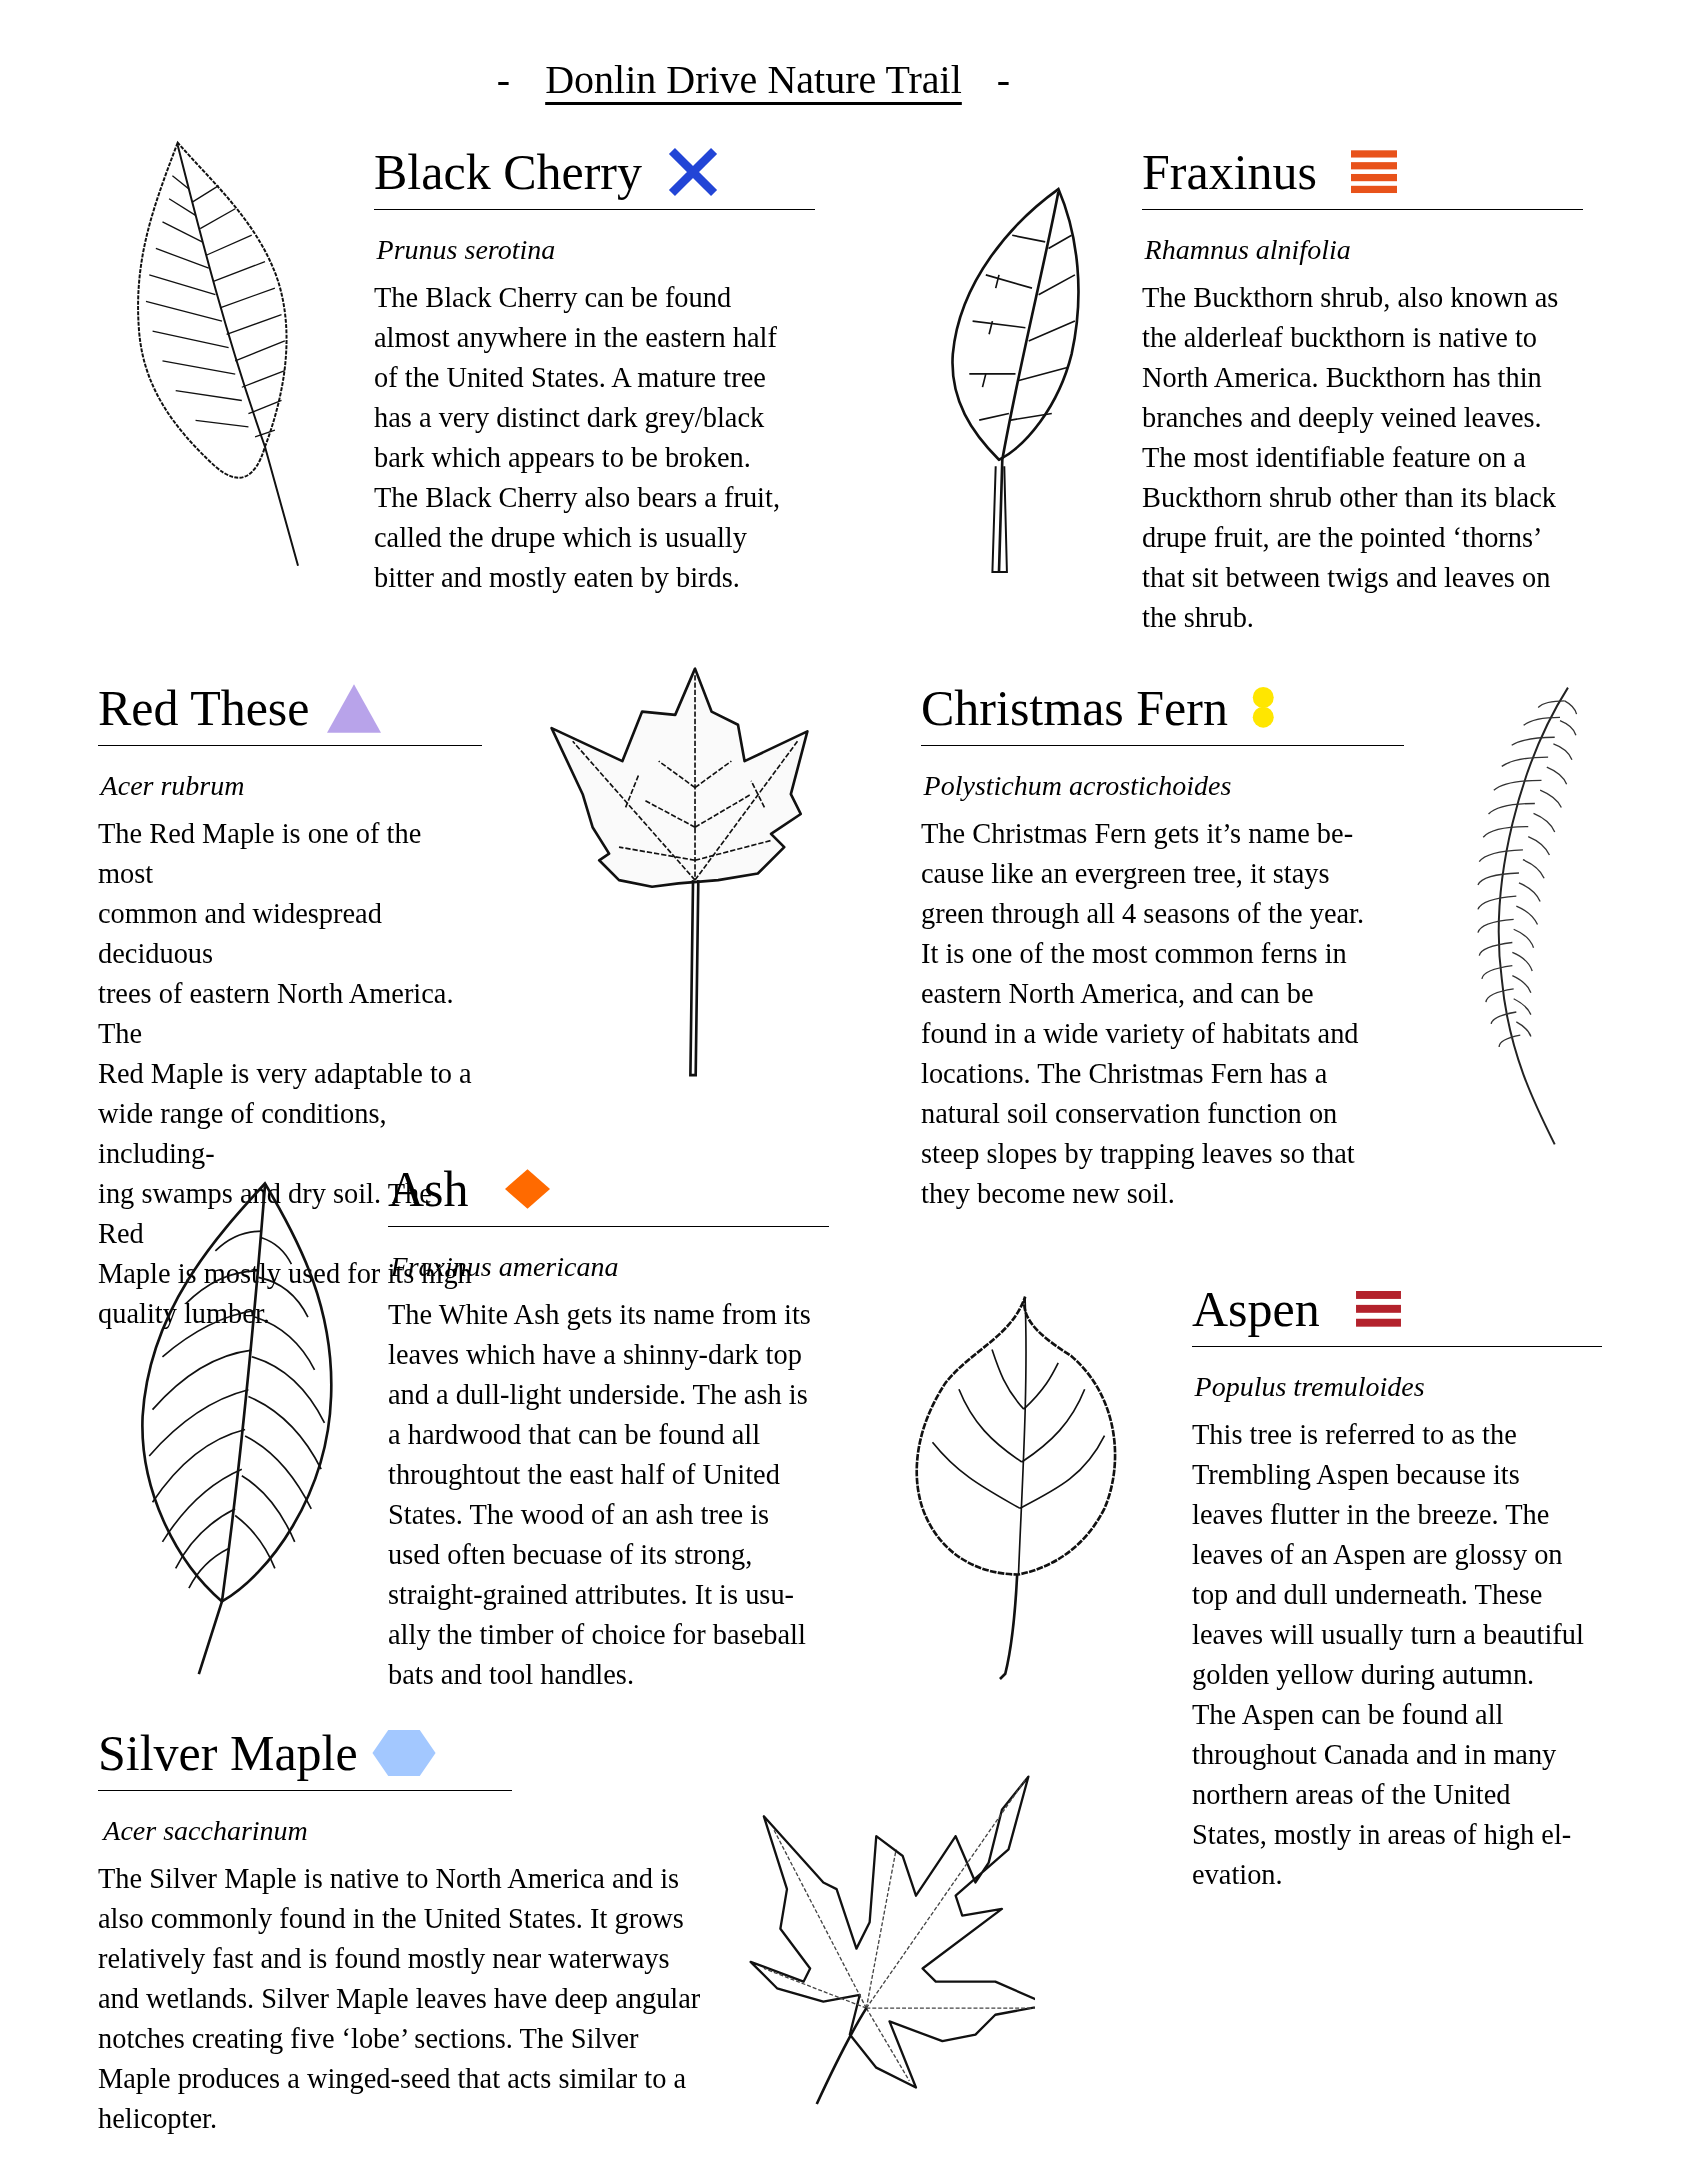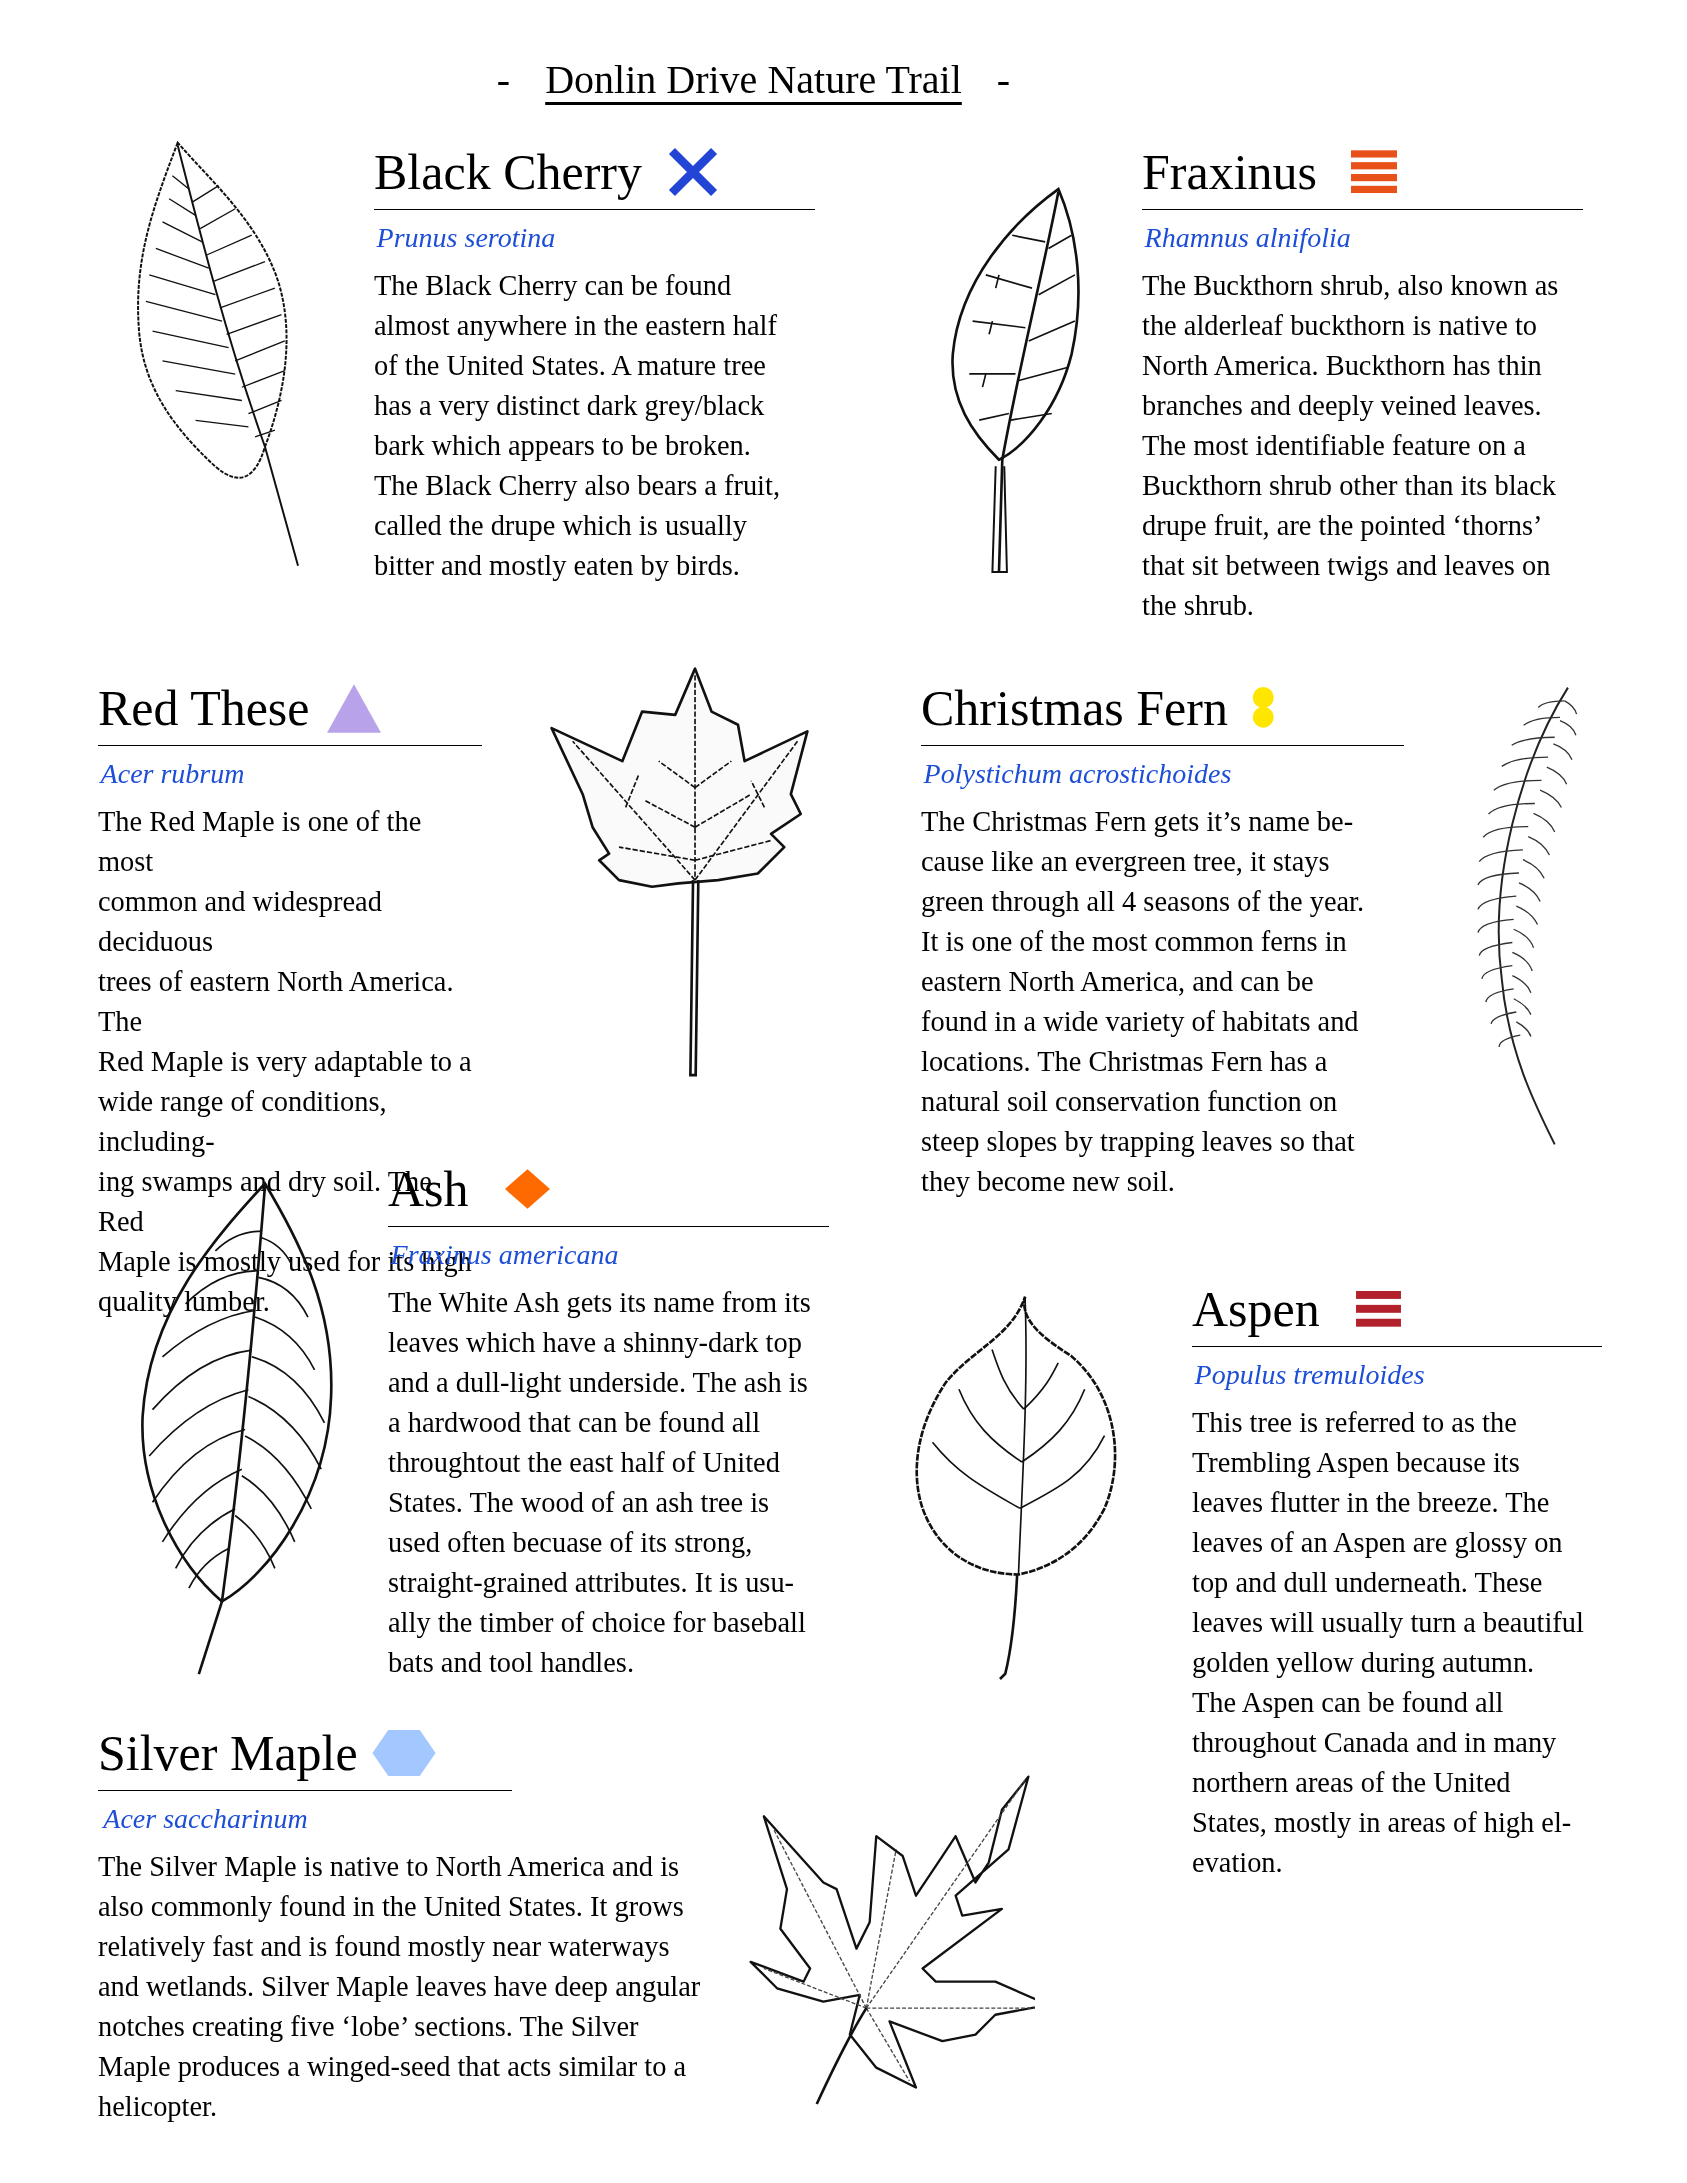--- a/index.html
+++ b/index.html
@@ -6,21 +6,21 @@
   body { width:1687px; height:2183px; position:relative; overflow:hidden; font-family:"Liberation Serif", "DejaVu Serif", serif; color:#000; }
   .title-row { position:absolute; top:53px; left:0; width:1507px; text-align:center; font-size:40px; line-height:53px; }
   .title-row .dash { display:inline-block; margin:0 25px; }
   .title-row .title { text-decoration:underline; text-decoration-thickness:2.6px; text-underline-offset:9.3px; }
 
   .entry { position:absolute; }
   .entry .head { display:flex; align-items:center; height:66px; }
   .entry .name { font-weight:normal; font-size:50px; line-height:66px; white-space:nowrap; }
   .entry .marker { margin-left:26.5px; display:inline-block; }
   .entry .rule { height:1.3px; background:#000; margin-top:4px; }
-  .entry .sci { font-style:italic; font-size:28px; color:#1d4ed8; line-height:40px; margin-top:8px; padding-left:2.6px; }
+  .entry .sci { font-style:italic; font-size:28px; color:#000000; line-height:40px; margin-top:20px; padding-left:2.6px; }
   .entry .desc { font-size:28.4px; line-height:40px; margin-top:8px; white-space:pre-line; }
 
   .leaf { position:absolute; }
   svg { display:block; }
 </style>
 </head>
 <body>
 
 <div class="title-row">
   <span class="dash">-</span>

